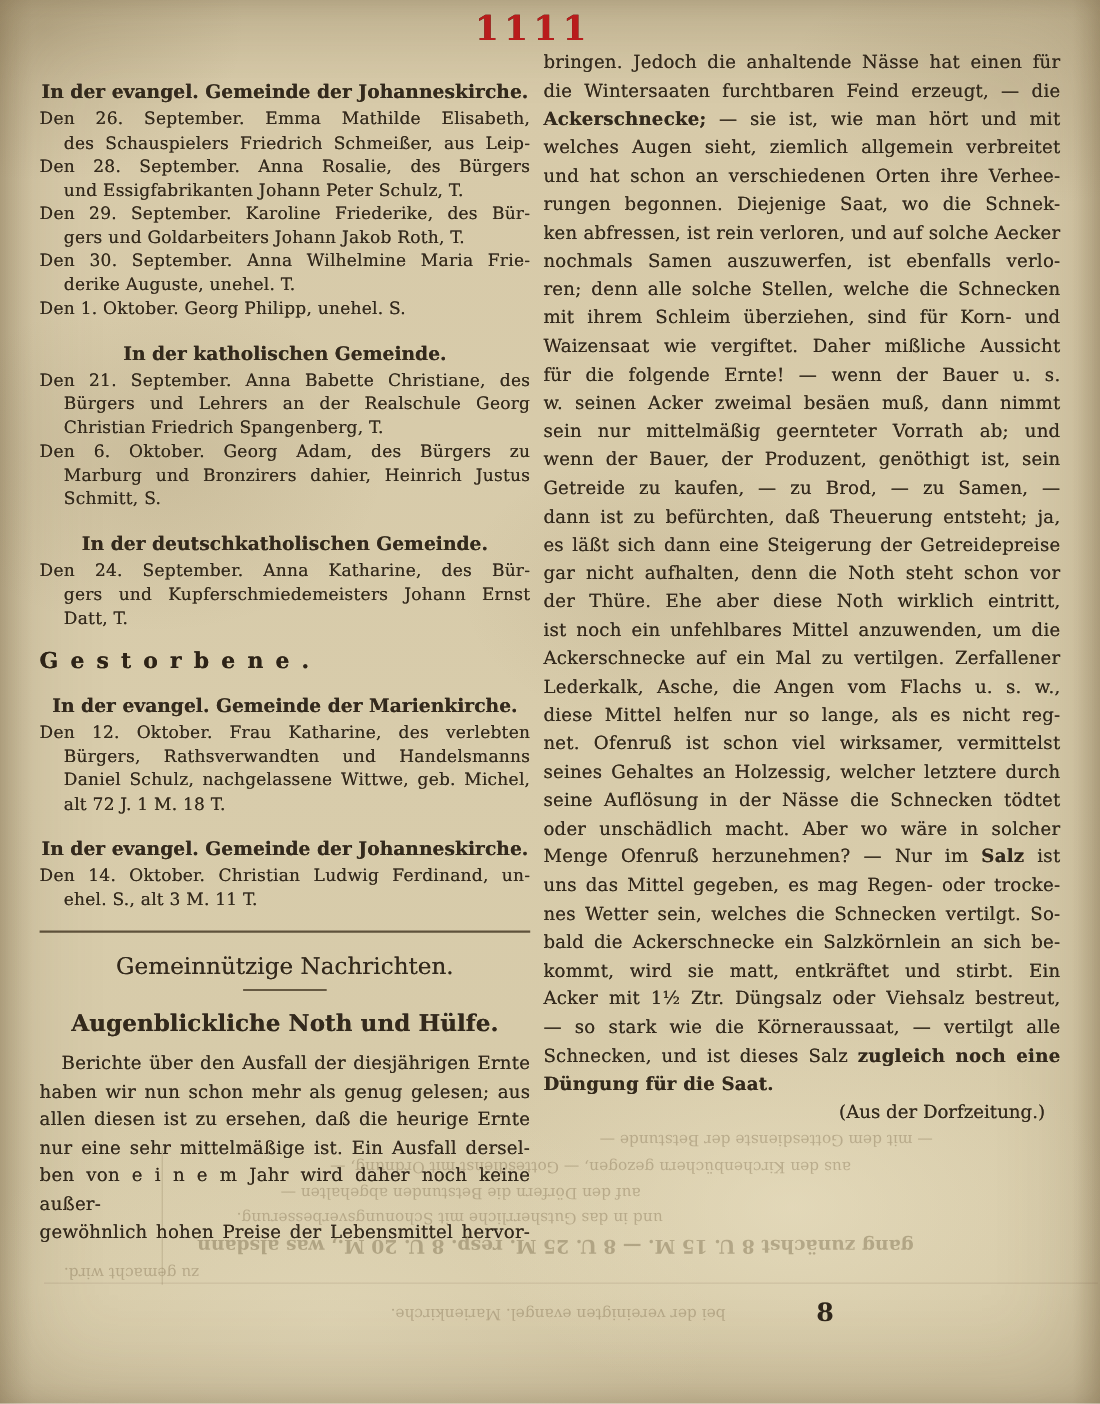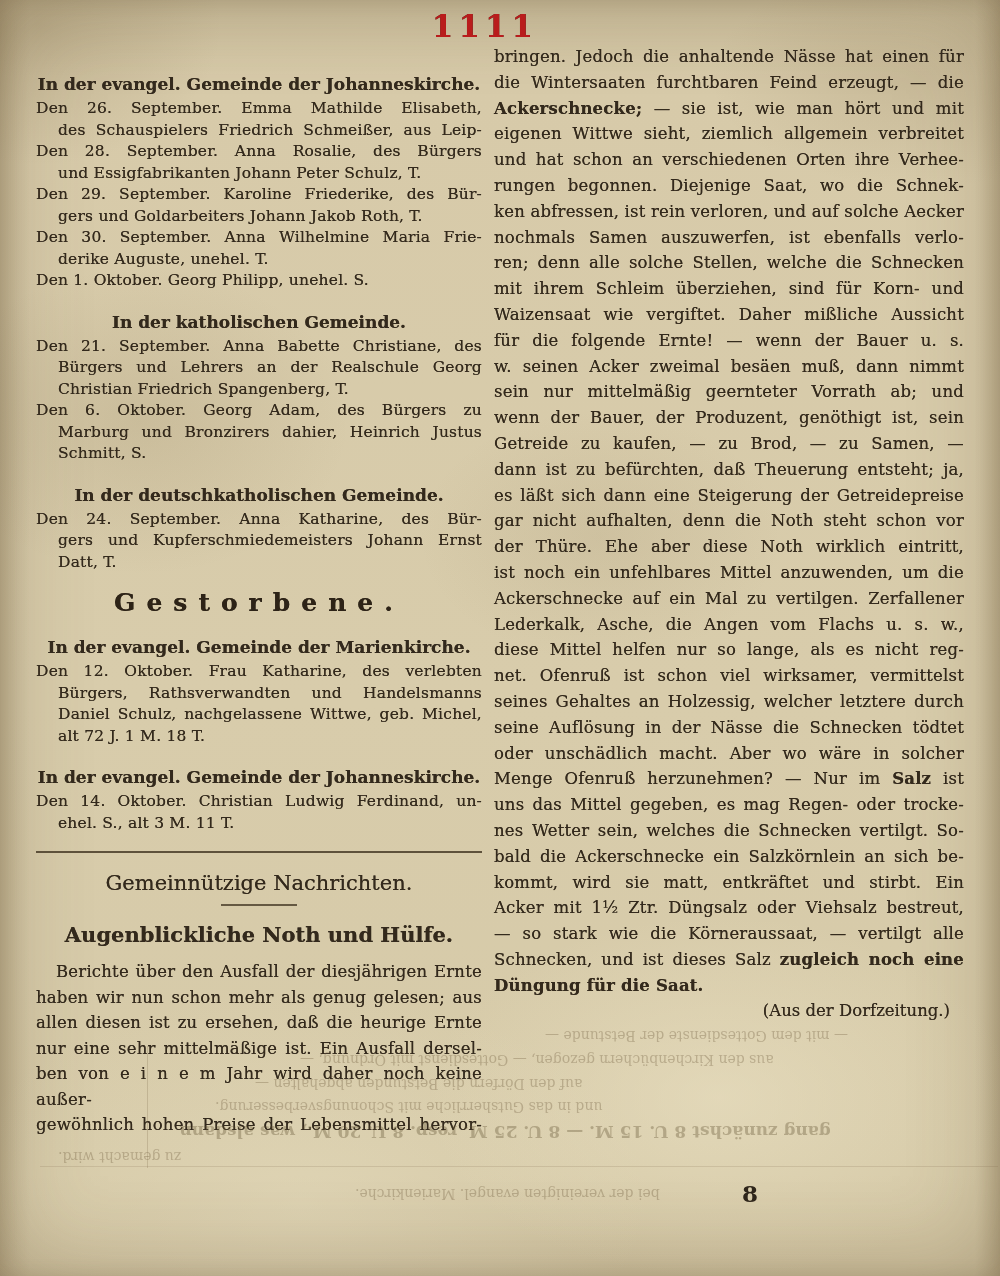--- a/index.html
+++ b/index.html
@@ -30,21 +30,21 @@
   .line{text-align:justify;white-space:normal;}
   .line.just{text-align-last:justify;}
   .line.ind{padding-left:22px;}
   .line.fin{text-indent:20px;}
   b{font-weight:bold;}
   
   .blk-entry .line{font-size:15.5px;line-height:21.5px;letter-spacing:0.2px;
     text-shadow:0 0 0.4px rgba(51,41,28,0.8);}
   .blk-heading{font-size:17px;font-weight:bold;text-align:center;margin:20px 0 4px;
     text-shadow:0 0 0.5px rgba(43,34,22,0.8);}
-  .blk-big-heading{font-size:25px;font-weight:bold;letter-spacing:11px;text-align:center;
+  .blk-big-heading{font-size:20px;font-weight:bold;letter-spacing:11px;
     margin:15px 0 9px;color:#2d2317;text-shadow:0 0 0.6px rgba(45,35,23,0.9);}
   .blk-section-title{font-size:21px;text-align:center;margin:18px 0 4px;
     text-shadow:0 0 0.5px rgba(51,41,28,0.8);}
   .blk-sub-title{font-size:21px;font-weight:bold;text-align:center;margin:16px 0 12px;
     text-shadow:0 0 0.5px rgba(43,34,22,0.8);}
   .blk-para .line{font-size:16.5px;line-height:25.8px;letter-spacing:0.2px;
     text-shadow:0 0 0.45px rgba(51,41,28,0.8);}
   .col-left .blk-para .line{line-height:25.5px;}
   .blk-rule{border-top:2.5px solid rgba(73,60,40,0.85);margin:17px 0 0 0;}
   .blk-short-rule{width:76px;border-top:2.5px solid rgba(73,60,40,0.8);margin:9px auto 0;}
@@ -135,21 +135,21 @@
       <div class="line just"><span>nur eine sehr mittelmäßige ist.  Ein Ausfall dersel-</span></div>
       <div class="line just"><span>ben von e i n e m Jahr wird daher noch keine außer-</span></div>
       <div class="line just"><span>gewöhnlich hohen Preise der Lebensmittel hervor-</span></div>
     </div>
   </div>
 <div class="col col-right">
     <div class="blk blk-para">
       <div class="line just"><span>bringen.  Jedoch die anhaltende Nässe hat einen für</span></div>
       <div class="line just"><span>die Wintersaaten furchtbaren Feind erzeugt, — die</span></div>
       <div class="line just"><b>Ackerschnecke;</b><span> — sie ist, wie man hört und mit</span></div>
-      <div class="line just"><span>eigenen Wittwe sieht, ziemlich allgemein verbreitet</span></div>
+      <div class="line just"><span>welches Augen sieht, ziemlich allgemein verbreitet</span></div>
       <div class="line just"><span>und hat schon an verschiedenen Orten ihre Verhee-</span></div>
       <div class="line just"><span>rungen begonnen.  Diejenige Saat, wo die Schnek-</span></div>
       <div class="line just"><span>ken abfressen, ist rein verloren, und auf solche Aecker</span></div>
       <div class="line just"><span>nochmals Samen auszuwerfen, ist ebenfalls verlo-</span></div>
       <div class="line just"><span>ren; denn alle solche Stellen, welche die Schnecken</span></div>
       <div class="line just"><span>mit ihrem Schleim überziehen, sind für Korn- und</span></div>
       <div class="line just"><span>Waizensaat wie vergiftet.  Daher mißliche Aussicht</span></div>
       <div class="line just"><span>für die folgende Ernte! — wenn der Bauer u. s.</span></div>
       <div class="line just"><span>w. seinen Acker zweimal besäen muß, dann nimmt</span></div>
       <div class="line just"><span>sein nur mittelmäßig geernteter Vorrath ab; und</span></div>

